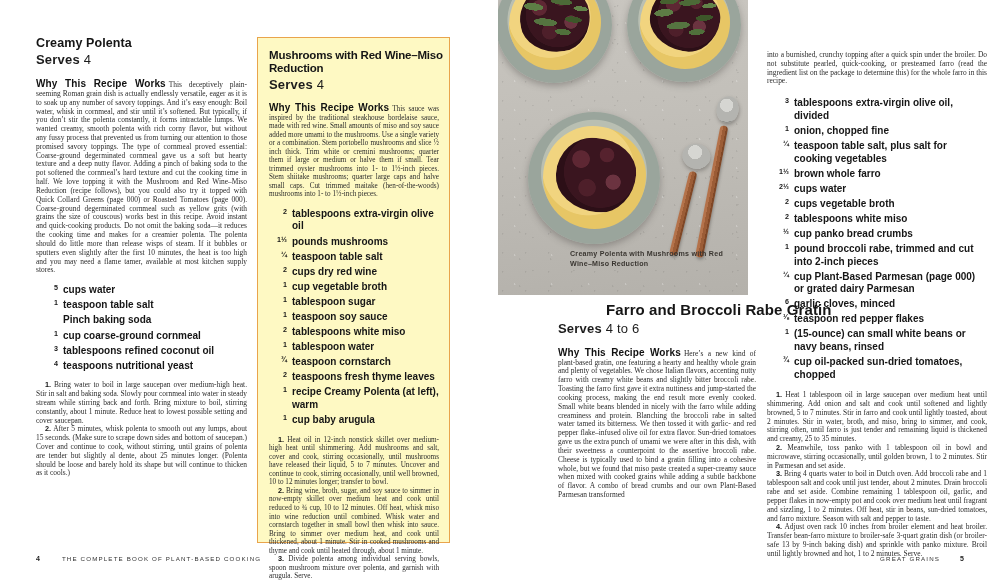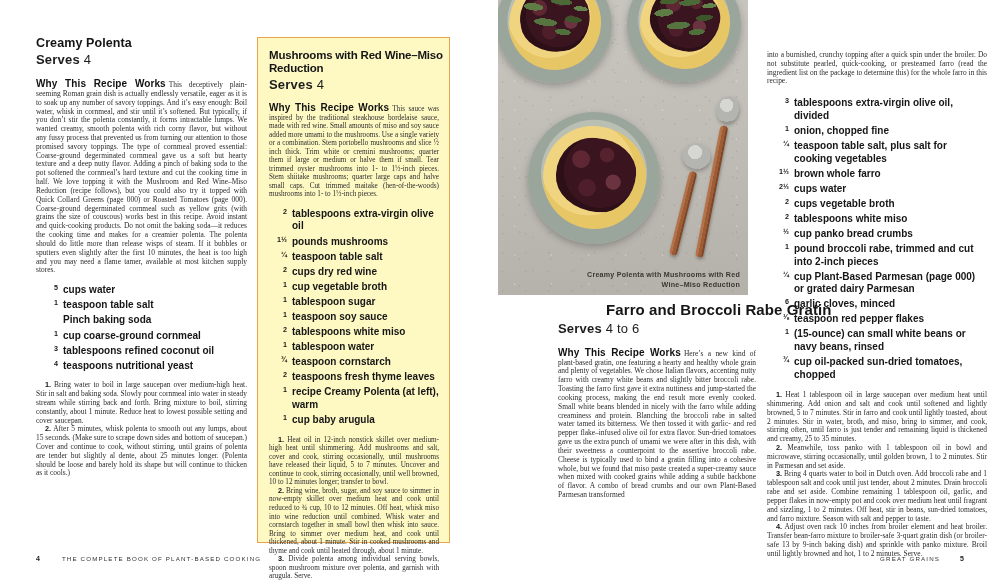--- a/index.html
+++ b/index.html
@@ -68,21 +68,21 @@
             radial-gradient(ellipse 12px 4px at 84% 32%, #628349 0 60%, transparent 61%),
             radial-gradient(ellipse 15px 5px at 30% 16%, #46612f 0 60%, transparent 61%),
             radial-gradient(ellipse 13px 5px at 64% 82%, #50703b 0 60%, transparent 61%); }
   .spoon { position:absolute; }
   .spoon-head { position:absolute; border-radius:50%;
                 background:radial-gradient(circle at 42% 35%, #d6d6d2 0 30%, #b4b4b0 31% 75%, #90908c 76% 100%);
                 box-shadow:1px 2px 4px rgba(60,58,54,.4); }
   .spoon-handle { position:absolute; border-radius:4px;
                 background:linear-gradient(90deg,#b4724a 0 35%, #9b5c36 36% 75%, #7f4726 76% 100%);
                 box-shadow:1px 2px 3px rgba(60,58,54,.4); }
-  .photo-caption { position:absolute; right:8px; bottom:4px; width:170px; text-align:right;
+  .photo-caption { position:absolute; right:8px; bottom:25px; width:170px; 
                    font-weight:bold; font-size:7.1px; line-height:1.5; letter-spacing:.25px; color:#3a3631; }
 
   
   .col-farro { left:558px; top:302px; width:198px; }
   .col-farro .recipe-title { font-size:15px; white-space:nowrap;padding-left:48px; }
   .col-farro .serif-lead { margin-top:11px; }
   .col-right { left:767px; top:39px; width:220px;margin-top:12px; }
   .col-right .ing-list { margin-top:11px; padding-left:6px; }
   .col-right .ing-qty { width:16px; }
   .col-right .steps { margin-top:10px; }

